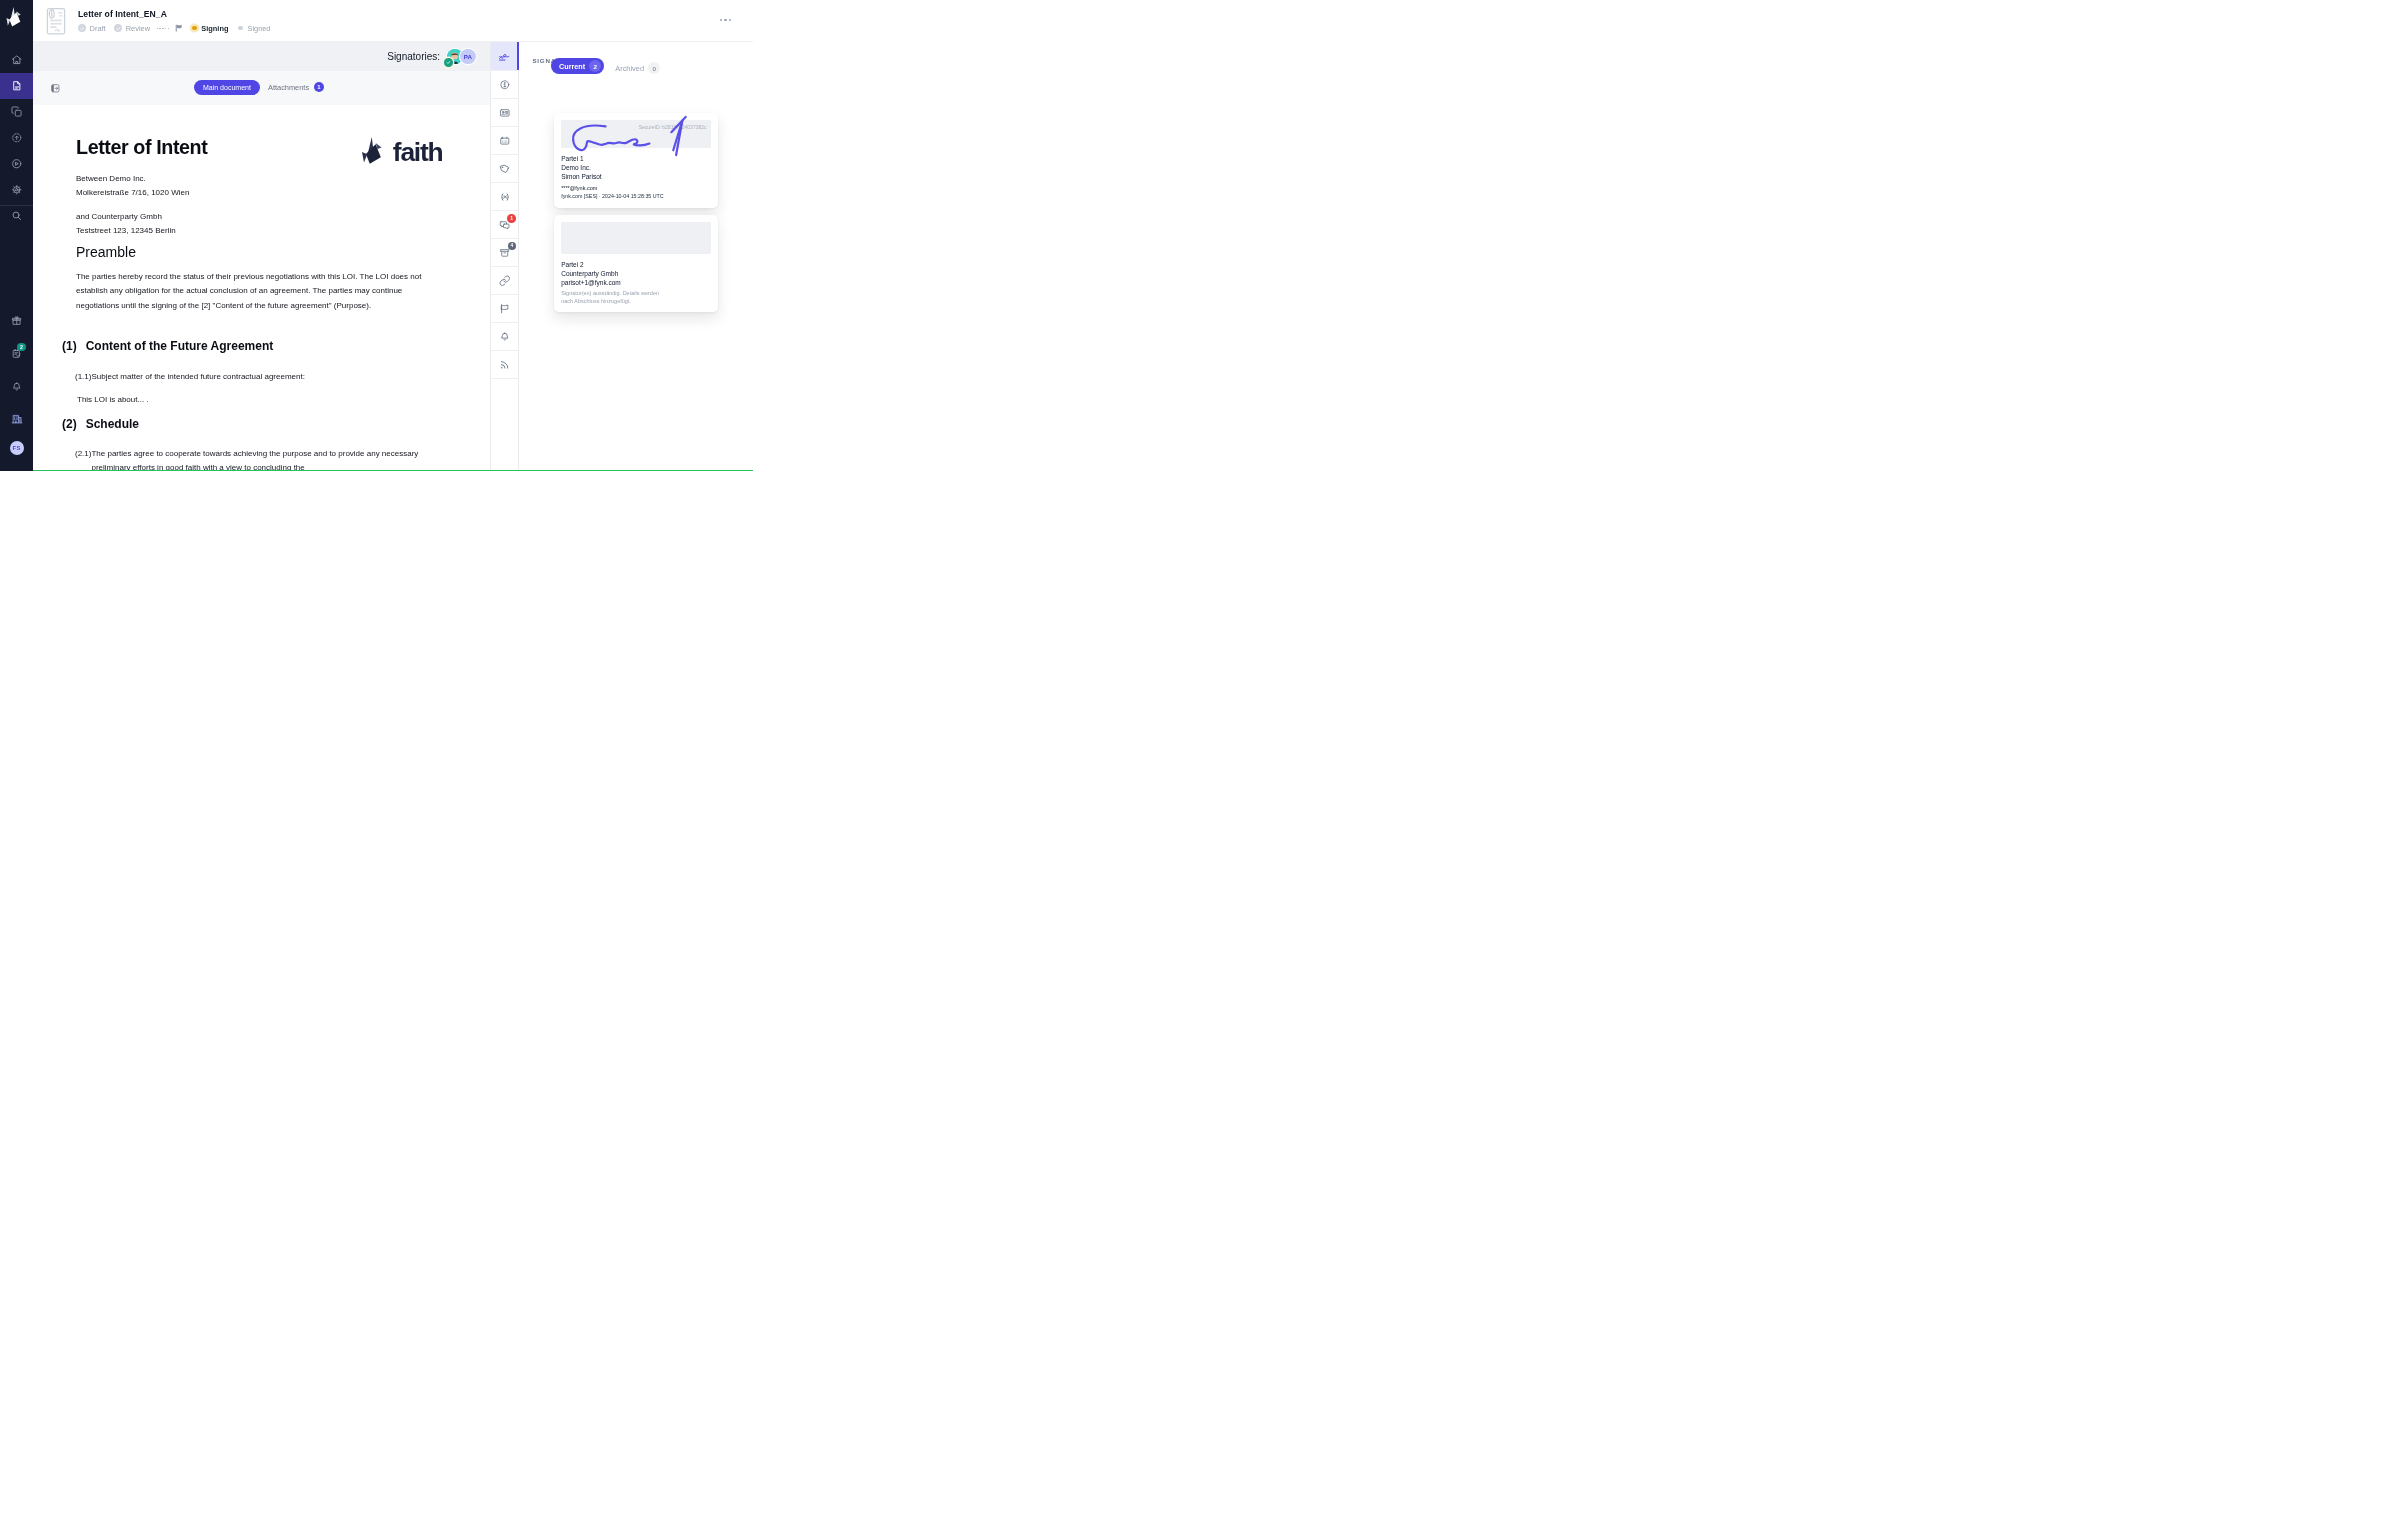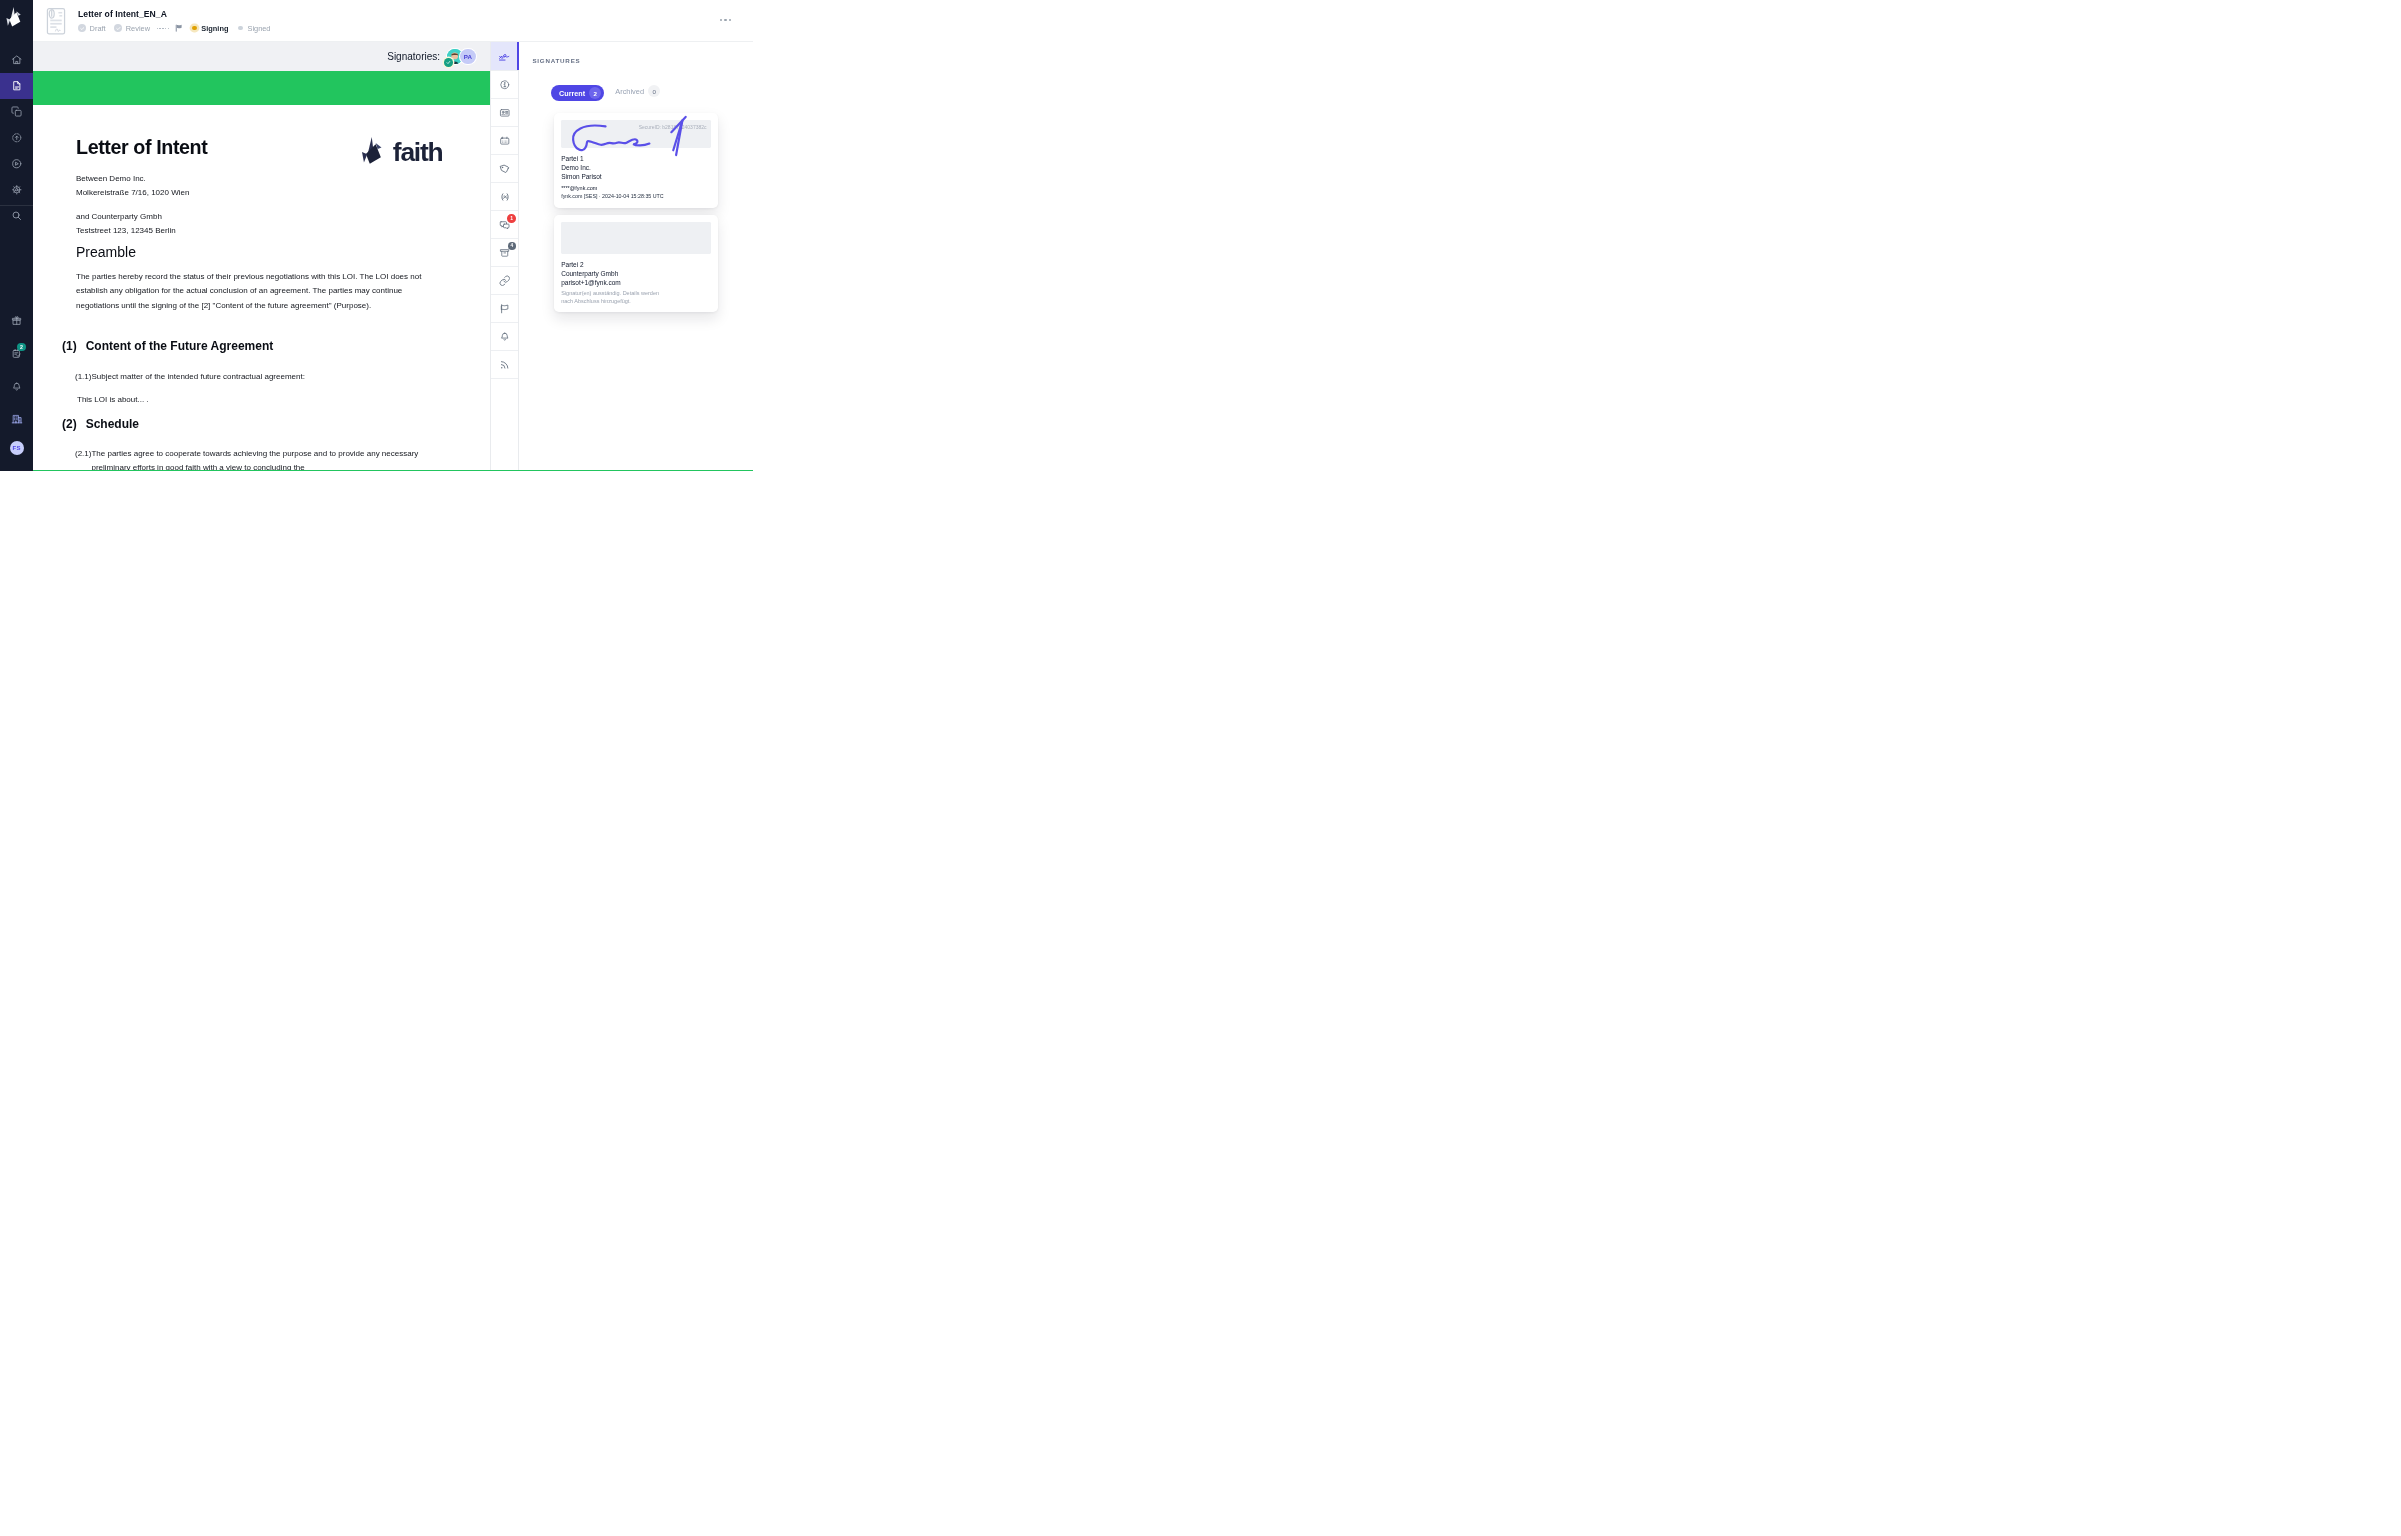--- a/index.html
+++ b/index.html
@@ -63,21 +63,21 @@
   .toolbar { position:absolute; left:490px; top:42px; width:29px; height:428px; background:#fff; border-left:0.5px solid #e9ebee; border-right:0.5px solid #e9ebee; }
   .tb-cell { position:relative; height:28px; border-bottom:0.5px solid #edeff2; display:flex; align-items:center; justify-content:center; color:#5e6a79; cursor:pointer; }
   .tb-cell.active { height:29px; background:#e4e6fb; color:#4f46e5; }
   .tb-ind { position:absolute; right:-0.5px; top:0; width:1.9px; height:100%; background:#4f46e5; }
   .tb-badge-red { position:absolute; top:3.4px; right:2.4px; min-width:8.2px; height:8.2px; border-radius:4.3px; background:#ee4040; color:#fff; font-size:5px; font-weight:700; display:flex; align-items:center; justify-content:center; padding:0 1.9px; }
   .tb-badge-gray { position:absolute; top:2.9px; right:2.4px; min-width:7.7px; height:7.7px; border-radius:3.8px; background:#5e6a79; color:#fff; font-size:4.8px; font-weight:700; display:flex; align-items:center; justify-content:center; padding:0 1.9px; }
 
   
   .panel { position:absolute; left:519px; top:42px; width:234px; height:428px; background:#fff; }
   .pn-heading { position:absolute; left:13.4px; top:15.4px; font-size:6.2px; font-weight:600; letter-spacing:0.8px; color:#667085; }
-  .pn-tabs { position:absolute; left:13.4px; top:43px; display:flex; align-items:flex-start; gap:11.5px;padding-left:19px; }
+  .pn-tabs { position:absolute; left:13.4px; top:16px; display:flex; align-items:flex-end; gap:11.5px;padding-left:19px; }
   .pn-pill { height:16px; border-radius:8.2px; background:#4f46e5; display:flex; align-items:center; padding:0 2.4px 0 7.7px; color:#fff; font-size:7.2px; font-weight:600; cursor:pointer; }
   .pn-pill .cnt { width:12px; height:12px; border-radius:50%; background:#6d65ec; font-size:6.2px; font-weight:600; display:flex; align-items:center; justify-content:center; margin-left:4.3px; }
   .pn-archived { display:flex; align-items:center; gap:4.3px; color:#98a2b3; font-size:7.4px; cursor:pointer; }
   .pn-archived .cnt { width:12px; height:12px; border-radius:50%; background:#f1f2f4; color:#667085; font-size:6.2px; display:flex; align-items:center; justify-content:center; }
   .sig-card { position:absolute; left:35px; width:164px; background:#fff; border-radius:4.8px; box-shadow:0 6.7px 13.4px rgba(15,23,42,.10), 0 1px 2.9px rgba(15,23,42,.06); padding:7.2px; }
   .sig-preview { position:relative; background:#eef0f3; border-radius:1.4px; }
   .sig-secure { position:absolute; top:3.4px; right:4.3px; font-size:5px; color:#a9afbb; }
   .sig-lines { margin-top:6.2px; font-size:6.5px; line-height:9px; color:#0f172a; }
   .sig-email { margin-top:3.4px; font-size:5.5px; line-height:7.2px; color:#0f172a; }
   .sig-meta { margin-top:1.4px; font-size:5.3px; line-height:7.2px; color:#1e293b; }
@@ -286,20 +286,34 @@
       </span>
       <span class="check-badge">
         <svg width="4.8" height="4.8" viewBox="0 0 12 12" fill="none" stroke="#ffffff" stroke-width="1.8" stroke-linecap="round" stroke-linejoin="round">
             <path d="M2.5 6.5 L5 9 L9.5 3.5"></path>
           </svg>
       </span>
     </span>
     <span class="avatar pa">PA</span>
   </div>
 
+  <div class="tabsrow">
+    <span class="expand-ic">
+      <svg width="8.6" height="8.6" viewBox="0 0 20 20" fill="none">
+          <rect x="1.5" y="1.5" width="17" height="17" rx="3.5" stroke="#6b7280" stroke-width="1.8"></rect>
+          <path d="M2 5 a3 3 0 0 1 3 -3 h1.5 v16 H5 a3 3 0 0 1 -3 -3 Z" fill="#6b7280"></path>
+          <path d="M9.5 10 H15.5 M13 7.2 L15.8 10 L13 12.8" stroke="#6b7280" stroke-width="1.8" stroke-linecap="round" stroke-linejoin="round"></path>
+        </svg>
+    </span>
+    <div class="tab-pill">Main document</div>
+    <div class="tab-attach">
+      <span>Attachments</span>
+      <span class="cnt">1</span>
+    </div>
+  </div>
 
   <div class="page">
     <h1 class="doc-h1">Letter of Intent</h1>
 
     <div class="doc-logo">
       <svg width="26" height="32" viewBox="0 0 40 46">
         <polygon points="15,0 8,29 18,24" fill="#2b3050"></polygon>
         <polygon points="6,26 21,11 29,31 12,41" fill="#1c2238"></polygon>
         <polygon points="21,9 30,16 24,18.5" fill="#3c4469"></polygon>
         <polygon points="0,23 8,26.5 3,39" fill="#2b3050"></polygon>

